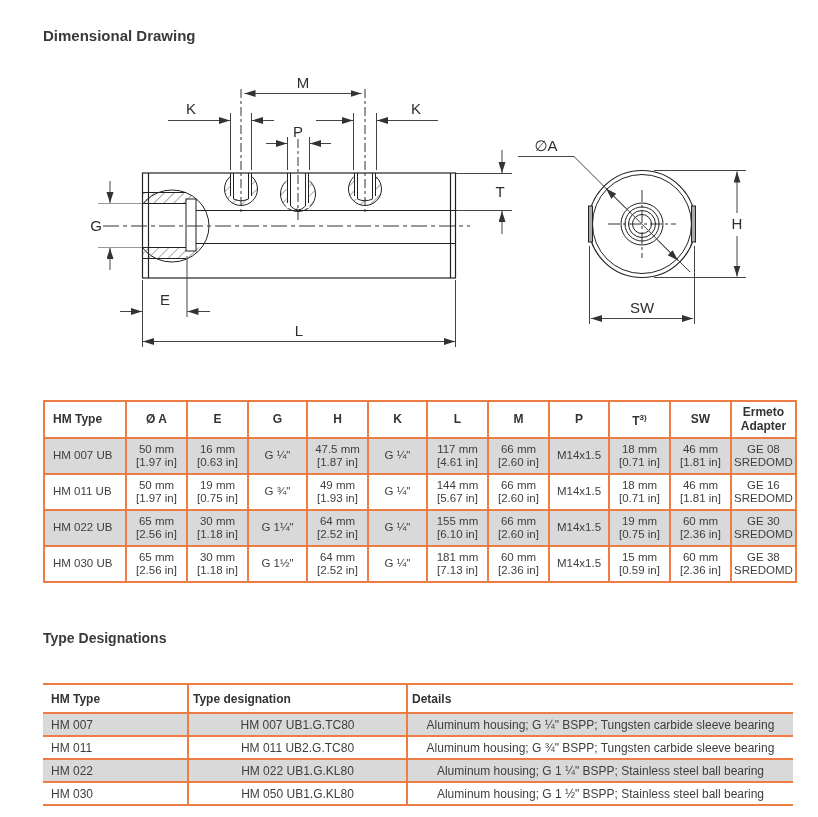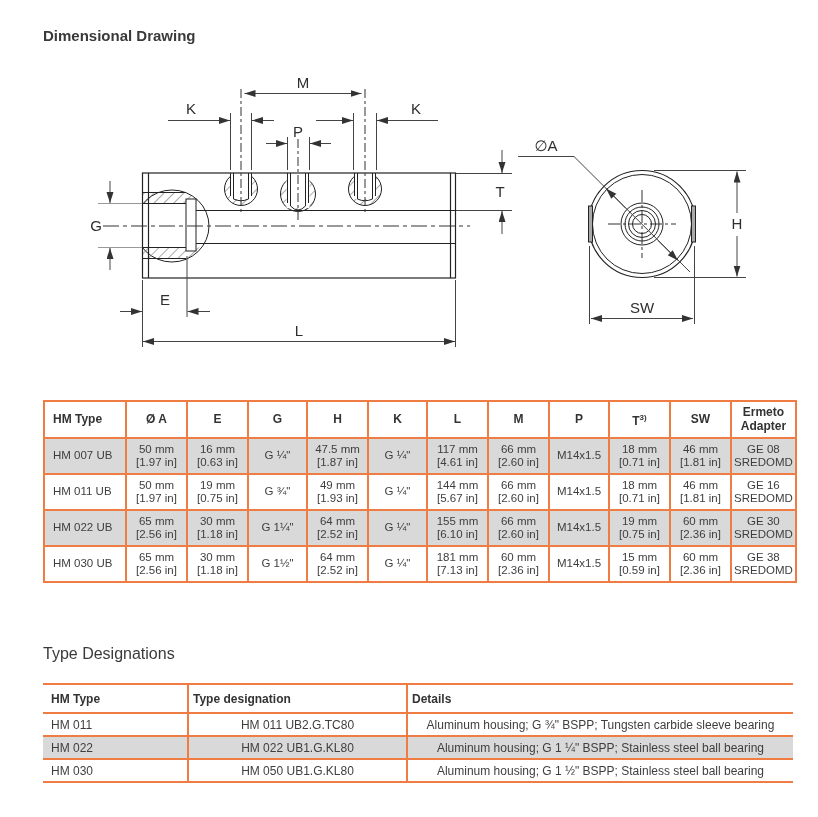--- a/index.html
+++ b/index.html
@@ -1,19 +1,19 @@
 <!DOCTYPE html>
 <html><head>
 <meta charset="utf-8">
 <style>
   html,body { margin:0; padding:0; background:#fff; }
   .page { position:relative; width:818px; height:817px; background:#fff;
           font-family:"Liberation Sans", sans-serif; overflow:hidden; }
   .title { position:absolute; left:43px; top:27px; font-size:15px; font-weight:bold; color:#3a3a3a; }
-  .subtitle { position:absolute; left:43px; top:645px; font-size:16px; font-weight:normal; color:#3a3a3a; }
+  .subtitle { position:absolute; left:43px; top:630px; font-size:14px; font-weight:bold; color:#3a3a3a; }
   svg.drawing { position:absolute; left:0; top:0; }
   svg.drawing text { font-family:"Liberation Sans", sans-serif; font-size:15px; fill:#2e2e2e; }
 
   .dims-wrap  { position:absolute; left:43px; top:400px; }
   .types-wrap { position:absolute; left:43px; top:683px; }
 
   table.dims { border-collapse:collapse; table-layout:fixed; font-size:11.5px; color:#3e3e3e; }
   .dims th, .dims td { border:2px solid #EE7C43; text-align:center; vertical-align:middle;
                        padding:1px 2px; line-height:13.5px; }
   .dims th { font-size:12px; font-weight:bold; color:#333; height:33px;text-align:center; }
@@ -329,20 +329,25 @@
           <col style="width:386px">
       </colgroup>
       <thead>
           <tr>
             <th class="left">HM Type</th>
             <th class="vline">Type designation</th>
             <th class="vline">Details</th>
           </tr>
         </thead>
       <tbody>
+          <tr class="shade">
+            <td class="left">HM 007</td>
+            <td class="vline">HM 007 UB1.G.TC80</td>
+            <td class="vline">Aluminum housing; G ¼" BSPP; Tungsten carbide sleeve bearing</td>
+          </tr>
           <tr>
             <td class="left">HM 011</td>
             <td class="vline">HM 011 UB2.G.TC80</td>
             <td class="vline">Aluminum housing; G ¾" BSPP; Tungsten carbide sleeve bearing</td>
           </tr>
           <tr class="shade">
             <td class="left">HM 022</td>
             <td class="vline">HM 022 UB1.G.KL80</td>
             <td class="vline">Aluminum housing; G 1 ¼" BSPP; Stainless steel ball bearing</td>
           </tr>

